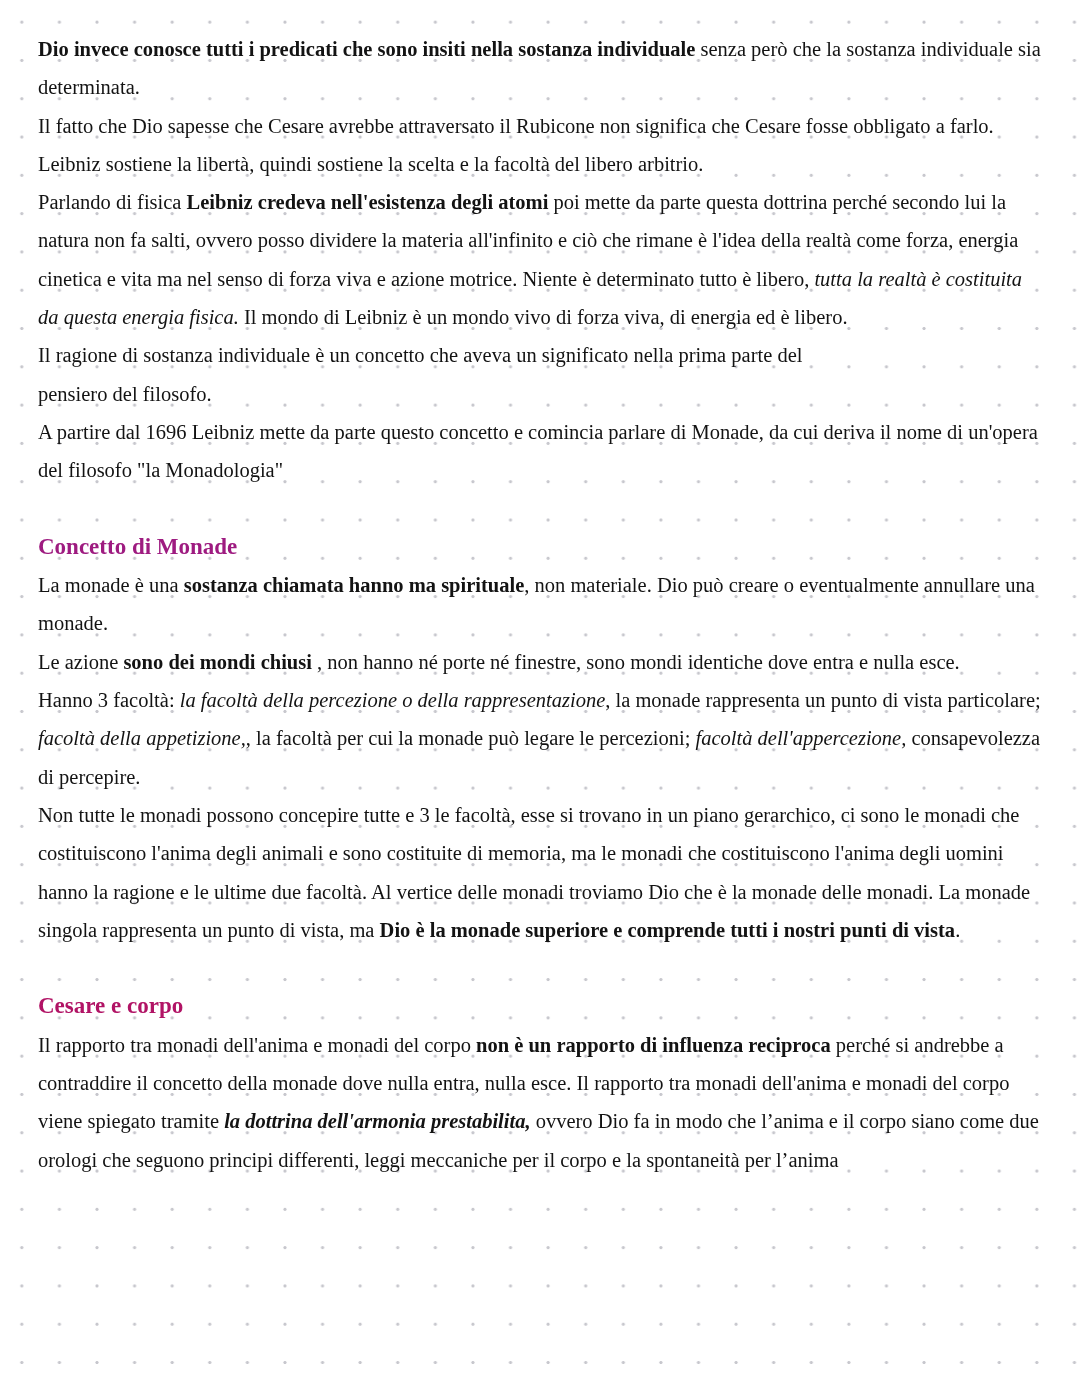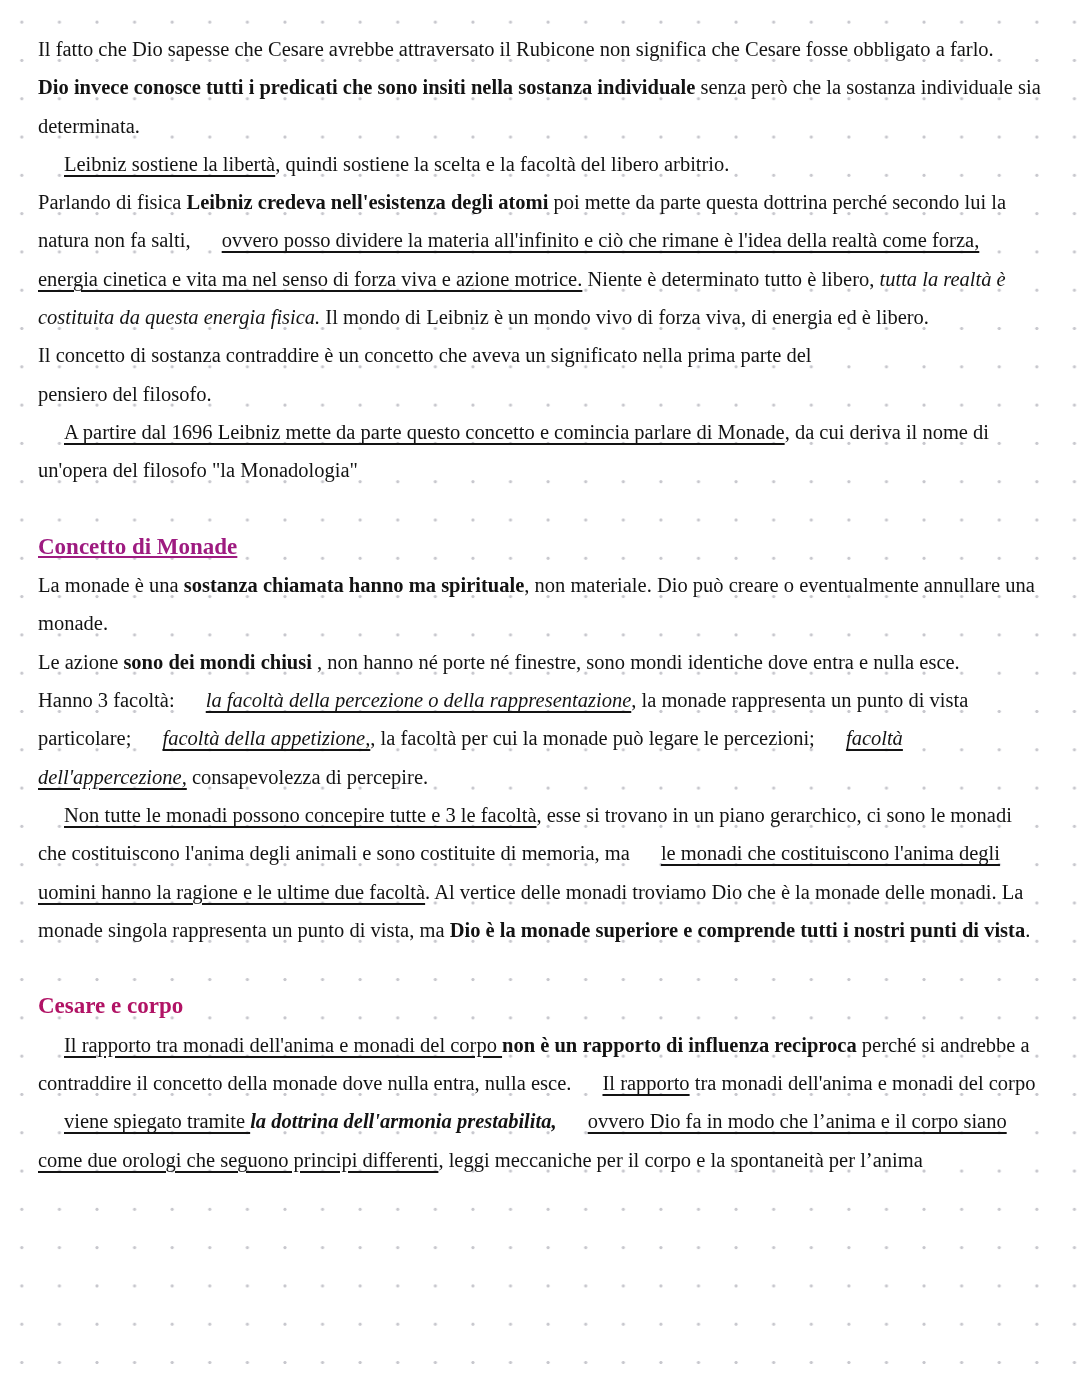--- a/index.html
+++ b/index.html
@@ -36,38 +36,36 @@
   .heading {
     margin: 0;
     margin-top: 38.3px;
     font-weight: bold;
     font-size: 23px;
     line-height: 38.3px;
   }
   .bold { font-weight: bold; }
   .italic { font-style: italic; }
   .underline {
-    text-decoration: underline;
     text-decoration-thickness: 1.7px;
     text-underline-offset: 3.5px;
-    margin-left: 26px;
   }
 </style>
 </head>
 <body>
 
 <div class="page">
   <div class="doc" style="color: rgb(19, 19, 19);">
+      <div class="para"><span class="bold">Dio invece conosce tutti i predicati che sono insiti nella sostanza individuale</span><span class=""> senza però che la sostanza individuale sia determinata.</span></div>
       <div class="para"><span class="">Il fatto che Dio sapesse che Cesare avrebbe attraversato il Rubicone non significa che Cesare fosse obbligato a farlo.</span></div>
-      <div class="para"><span class="bold">Dio invece conosce tutti i predicati che sono insiti nella sostanza individuale</span><span class=""> senza però che la sostanza individuale sia determinata.</span></div>
       <div class="para"><span class="underline">Leibniz sostiene la libertà</span><span class="">, quindi sostiene la scelta e la facoltà del libero arbitrio.</span></div>
       <div class="para"><span class="">Parlando di fisica </span><span class="bold">Leibniz credeva nell'esistenza degli atomi</span><span class=""> poi mette da parte questa dottrina perché secondo lui la natura non fa salti, </span><span class="underline">ovvero posso dividere la materia all'infinito e ciò che rimane è l'idea della realtà come forza, energia cinetica e vita ma nel senso di forza viva e azione motrice.</span><span class=""> Niente è determinato tutto è libero, </span><span class="italic">tutta la realtà è costituita da questa energia fisica.</span><span class=""> Il mondo di Leibniz è un mondo vivo di forza viva, di energia ed è libero.</span></div>
-      <div class="para"><span class="">Il concetto di sostanza contraddire è un concetto che aveva un significato nella prima parte del</span><br><span class="">pensiero del filosofo.</span></div>
+      <div class="para"><span class="">Il ragione di sostanza individuale è un concetto che aveva un significato nella prima parte del</span><br><span class="">pensiero del filosofo.</span></div>
       <div class="para"><span class="underline">A partire dal 1696 Leibniz mette da parte questo concetto e comincia parlare di Monade</span><span class="">, da cui deriva il nome di un'opera del filosofo "la Monadologia"</span></div>
-      <div class="heading" style="color: rgb(158, 27, 128); text-decoration: underline;"><span class="">Concetto di Monade</span></div>
+      <div class="heading" style="color: rgb(158, 27, 128);"><span class="">Concetto di Monade</span></div>
       <div class="para"><span class="">La monade è una </span><span class="bold">sostanza chiamata hanno ma spirituale</span><span class="">, non materiale. Dio può creare o eventualmente annullare una monade.</span></div>
       <div class="para"><span class="">Le azione </span><span class="bold">sono dei mondi chiusi</span><span class=""> , non hanno né porte né finestre, sono mondi identiche dove entra e nulla esce.</span></div>
       <div class="para"><span class="">Hanno 3 facoltà: </span><span class="italic underline">la facoltà della percezione o della rappresentazione</span><span class="">, la monade rappresenta un punto di vista particolare; </span><span class="italic underline">facoltà della appetizione,</span><span class="">, la facoltà per cui la monade può legare le percezioni; </span><span class="italic underline">facoltà dell'appercezione,</span><span class=""> consapevolezza di percepire.</span></div>
       <div class="para"><span class="underline">Non tutte le monadi possono concepire tutte e 3 le facoltà</span><span class="">, esse si trovano in un piano gerarchico, ci sono le monadi che costituiscono l'anima degli animali e sono costituite di memoria, ma </span><span class="underline">le monadi che costituiscono l'anima degli uomini hanno la ragione e le ultime due facoltà</span><span class="">. Al vertice delle monadi troviamo Dio che è la monade delle monadi. La monade singola rappresenta un punto di vista, ma </span><span class="bold">Dio è la monade superiore e comprende tutti i nostri punti di vista</span><span class="">.</span></div>
       <div class="heading" style="color: rgb(177, 19, 101);"><span class="">Cesare e corpo</span></div>
       <div class="para"><span class="underline">Il rapporto tra monadi dell'anima e monadi del corpo </span><span class="bold">non è un rapporto di influenza reciproca</span><span class=""> perché si andrebbe a contraddire il concetto della monade dove nulla entra, nulla esce. </span><span class="underline">Il rapporto</span><span class=""> tra monadi dell'anima e monadi del corpo </span><span class="underline">viene spiegato tramite </span><span class="bold italic">la dottrina dell'armonia prestabilita,</span><span class=""> </span><span class="underline">ovvero Dio fa in modo che l’anima e il corpo siano come due orologi che seguono principi differenti</span><span class="">, leggi meccaniche per il corpo e la spontaneità per l’anima</span></div>
     </div>
 </div>
 
 </body></html>

